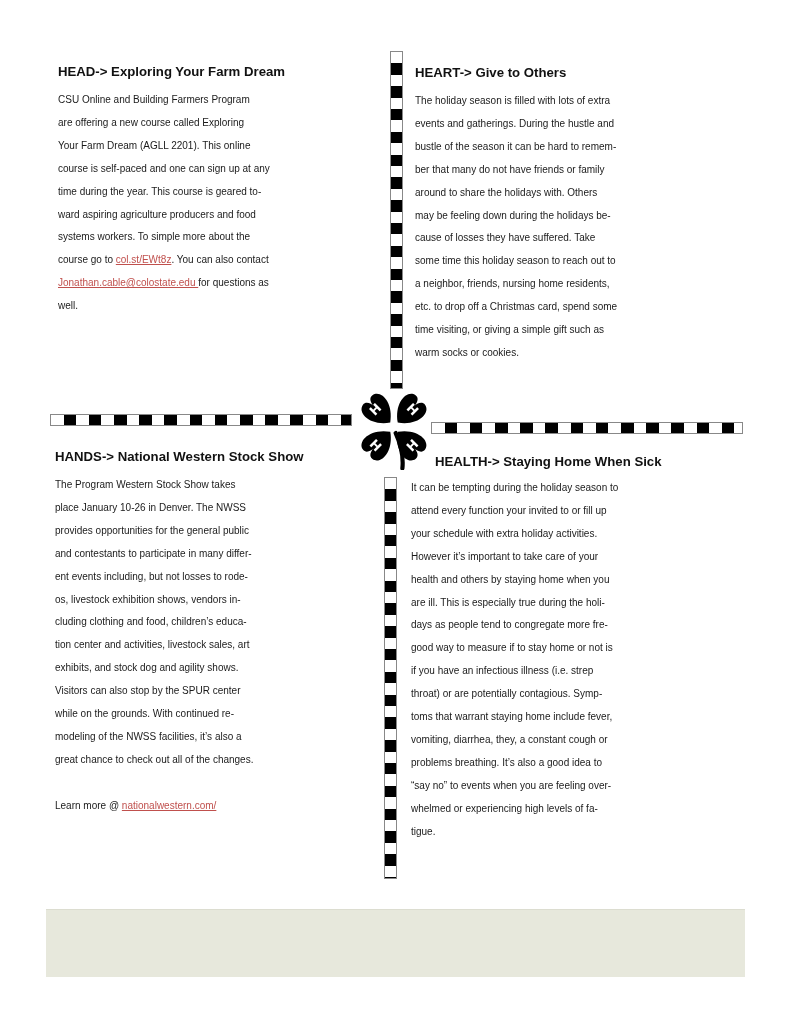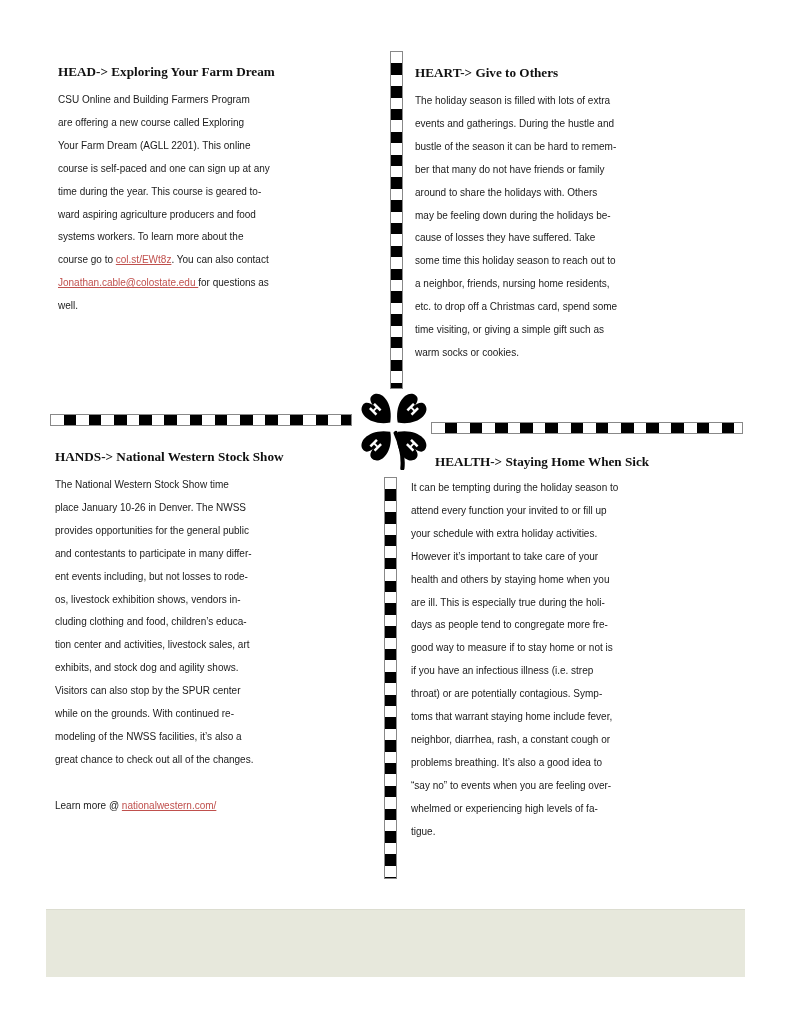--- a/index.html
+++ b/index.html
@@ -12,21 +12,21 @@
     height: 1024px;
     position: relative;
     overflow: hidden;
     font-family: "DejaVu Serif", "Liberation Serif", serif;
     color: #1a1a1a;
   }
   .section {
     position: absolute;
   }
   .heading {
-    font-family: Liberation Serif, serif;
+    font-family: Liberation Sans, sans-serif;
     font-weight: bold;
     font-size: 13.2px;
     line-height: 18px;
     margin: 0 0 8px 0;
     white-space: nowrap;
     color: #111;
   }
   .body-text {
     font-family: Liberation Sans, sans-serif;
     font-size: 10px;
@@ -96,21 +96,21 @@
 
 <div class="section" style="left:58px; top:63px; width:320px;">
   <div class="heading">HEAD-&gt;  Exploring Your Farm Dream</div>
   <p class="body-text">
     <span class="line">CSU Online and Building Farmers Program</span>
     <span class="line">are offering a new course called Exploring</span>
     <span class="line">Your Farm Dream (AGLL 2201). This online</span>
     <span class="line">course is self-paced and one can sign up at any</span>
     <span class="line">time during the year. This course is geared to-</span>
     <span class="line">ward aspiring agriculture producers and food</span>
-    <span class="line">systems workers. To learn more about the</span>
+    <span class="line">systems workers. To simple more about the</span>
     <span class="line">
       <span>course go to </span><a class="link">col.st/EWt8z</a><span>. You can also contact</span>
     </span>
     <span class="line">
       <a class="link">Jonathan.cable@colostate.edu </a><span>for questions as</span>
     </span>
     <span class="line">well.</span>
   </p>
 </div>
 
@@ -128,21 +128,21 @@
     <span class="line">a neighbor, friends, nursing home residents,</span>
     <span class="line">etc. to drop off a Christmas card, spend some</span>
     <span class="line">time visiting, or giving a simple gift such as</span>
     <span class="line">warm socks or cookies.</span>
   </p>
 </div>
 
 <div class="section" style="left:55px; top:448px; width:320px;">
   <div class="heading">HANDS-&gt; National Western Stock Show</div>
   <p class="body-text">
-    <span class="line">The National Western Stock Show time</span>
+    <span class="line">The Program Western Stock Show takes</span>
     <span class="line">place January 10-26 in Denver. The NWSS</span>
     <span class="line">provides opportunities for the general public</span>
     <span class="line">and contestants to participate in many differ-</span>
     <span class="line">ent events including, but not losses to rode-</span>
     <span class="line">os, livestock exhibition shows, vendors in-</span>
     <span class="line">cluding clothing and food, children’s educa-</span>
     <span class="line">tion center and activities, livestock sales, art</span>
     <span class="line">exhibits, and stock dog and agility shows.</span>
     <span class="line">Visitors can also stop by the SPUR center</span>
     <span class="line">while on the grounds. With continued re-</span>
@@ -162,21 +162,21 @@
     <span class="line">attend every function your invited to or fill up</span>
     <span class="line">your schedule with extra holiday activities.</span>
     <span class="line">However it’s important to take care of your</span>
     <span class="line">health and others by staying home when you</span>
     <span class="line">are ill. This is especially true during the holi-</span>
     <span class="line">days as people tend to congregate more fre-</span>
     <span class="line">good way to measure if to stay home or not is</span>
     <span class="line">if you have an infectious illness (i.e. strep</span>
     <span class="line">throat) or are potentially contagious. Symp-</span>
     <span class="line">toms that warrant staying home include fever,</span>
-    <span class="line">neighbor, diarrhea, rash, a constant cough or</span>
+    <span class="line">vomiting, diarrhea, they, a constant cough or</span>
     <span class="line">problems breathing. It’s also a good idea to</span>
     <span class="line">“say no” to events when you are feeling over-</span>
     <span class="line">whelmed or experiencing high levels of fa-</span>
     <span class="line">tigue.</span>
   </p>
 </div>
 
 <div class="vbar" style="left:390px; top:51px; height:338px;"></div>
 <div class="vbar" style="left:384px; top:477px; height:402px;"></div>
 <div class="hbar" style="left:50px; top:414px; width:302px;"></div>

